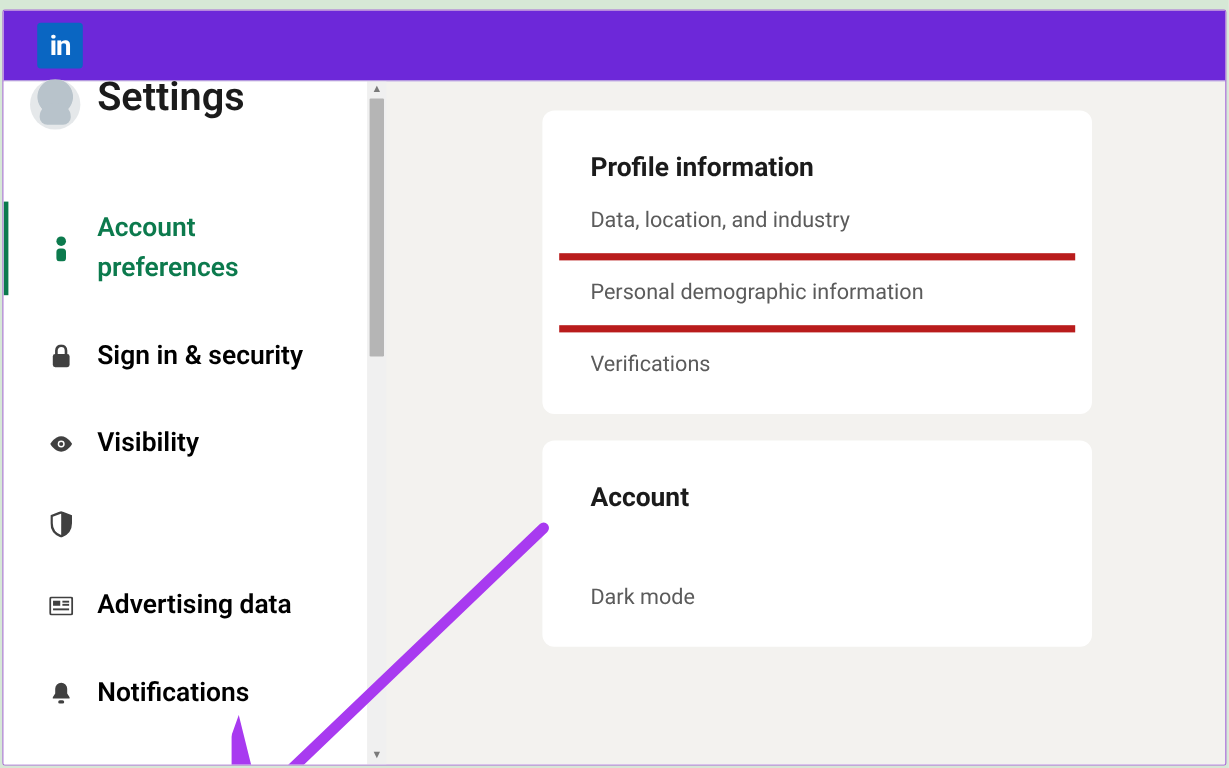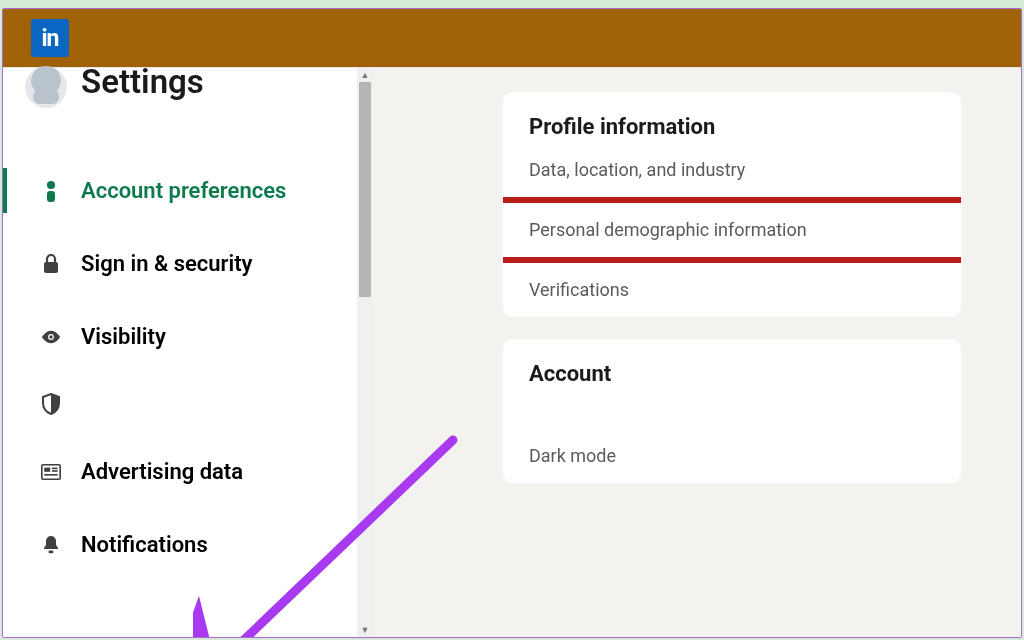--- a/index.html
+++ b/index.html
@@ -1,45 +1,45 @@
 <!DOCTYPE html>
 <html><head>
 <meta charset="utf-8">
 <style>
   * { margin: 0; padding: 0; box-sizing: border-box; font-family: -apple-system, BlinkMacSystemFont, "Segoe UI", Roboto, sans-serif; }
   body { width: 1024px; height: 640px; background: #d6e8d6; position: relative; overflow: hidden; }
 
   .outer-frame { position: absolute; top: 8px; left: 2px; right: 2px; bottom: 2px; background: #fff; border: 1.5px solid #a86bd6; border-radius: 2px; overflow: hidden; }
 
-  .topbar { height: 59px; background: #a16207; border-bottom: 1px solid #e5e5e5; display: flex; align-items: center; padding-left: 28px; }
+  .topbar { height: 59px; background: #6d28d9; border-bottom: 1px solid #e5e5e5; display: flex; align-items: center; padding-left: 28px; }
   .logo { width: 38px; height: 38px; background: #0a66c2; border-radius: 3px; display: flex; align-items: center; justify-content: center; color: #fff; font-weight: 700; font-size: 23px; letter-spacing: -1px; }
 
   .main-area { display: flex; height: calc(100% - 59px); background: #f3f2ef; position: relative; }
 
-  .sidebar { width: 354px; background: #fff; flex-shrink: 0; position: relative; }
+  .sidebar { width: 303px; background: #fff; flex-shrink: 0; position: relative; }
   .sidebar-head { display: flex; align-items: center; gap: 14px; padding: 0 22px 20px 22px; }
   .avatar { width: 42px; height: 42px; border-radius: 50%; background: radial-gradient(circle at 50% 35%, #b8c3cb 42%, #e5e8ea 44%); position: relative; margin-top: -2px; }
   .avatar::after { content: ""; position: absolute; bottom: 4px; left: 8px; right: 8px; height: 18px; background: #b8c3cb; border-radius: 14px 14px 8px 8px; }
   .settings-title { font-size: 33px; font-weight: 650; color: #1b1b1b; margin-top:-14px;}
 
   .nav { display: flex; flex-direction: column; padding-top: 26px; }
   .nav-item { display: flex; align-items: center; gap: 20px; padding: 20px 22px 20px 38px; cursor: pointer; position: relative; color: #000000; }
   .nav-item .icon { width: 20px; flex-shrink: 0; display: flex; align-items: center; justify-content: center; color: #404040; }
   .nav-item .label { font-size: 22px; font-weight: 600; white-space: normal; line-height: 1.5; }
   .nav-item.active { color: #0c7a4d; }
   .nav-item.active .icon { color: #0c7a4d; }
   .nav-item.active::before { content: ""; position: absolute; left: 0; top: 14px; bottom: 14px; width: 4px; background: #0c7a4d; }
 
   
   .scrollbar-track { position: absolute; top: 0; bottom: 0; right: -16px; width: 16px; background: #f0f0f0; }
   .scroll-arrow { height: 14px; display: flex; align-items: center; justify-content: center; color: #7a7a7a; font-size: 9px; line-height: 1; }
   .scroll-thumb { position: absolute; top: 14px; left: 2px; right: 2px; height: 215px; background: #b5b5b5; border-radius: 1px; }
 
   .content { flex: 1; padding: 24px 0 0 0; overflow: hidden; }
-  .card { margin: 0 8px 22px 146px; background: #fff; border-radius: 10px; padding: 0; width: 458px; }
+  .card { margin: 0 8px 22px 146px; background: #fff; border-radius: 10px; padding: 14px; width: 458px; }
   .card-title { font-size: 22px; font-weight: 700; color: #1b1b1b; padding: 22px 26px 16px; }
   .card-row { font-size: 18px; color: #5b5b5b; padding: 16px 26px 17px; border-top: 6px solid #b91c1c; cursor: pointer; }
   .card-row:first-of-type { border-top: none; padding-top: 4px; }
   .card.single .card-row { border-top: none; padding-top: 4px; margin-top: 39px; }
   .card:last-child { margin-bottom: 0; }
 
   
   .arrow-annot { position: absolute; left: 190px; top: 352px; z-index: 50; pointer-events: none; }
 </style>
 </head>

